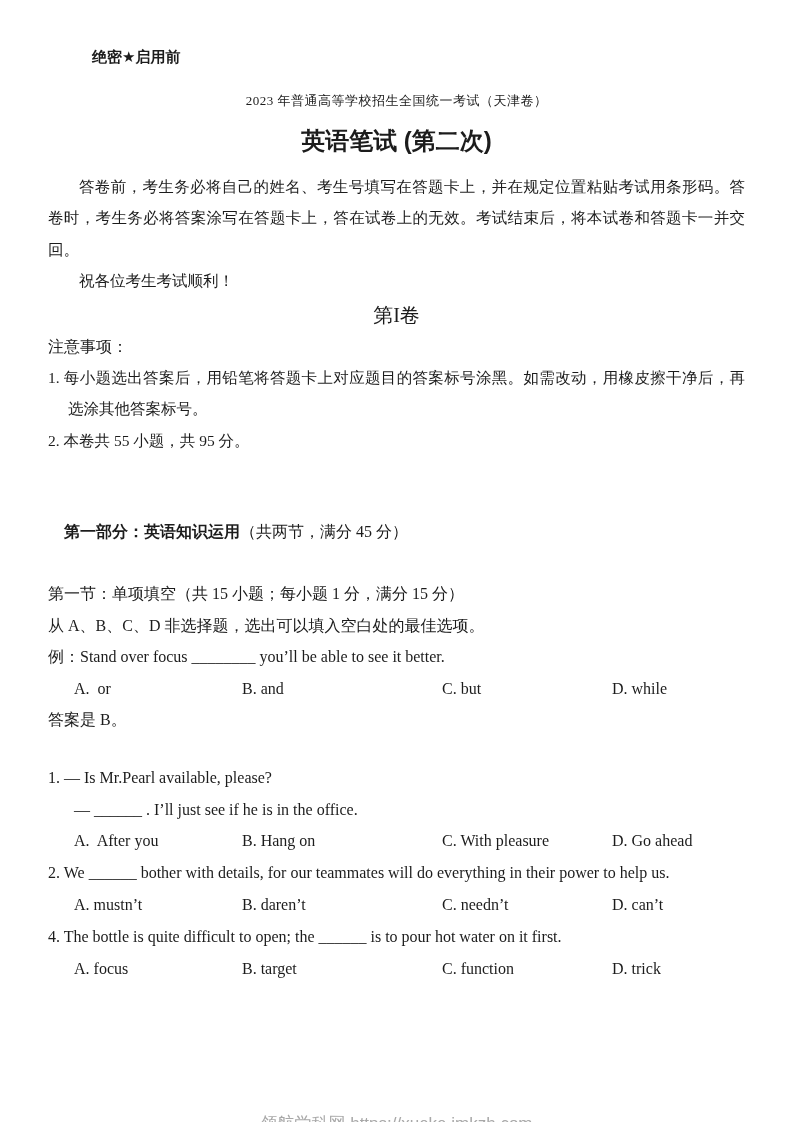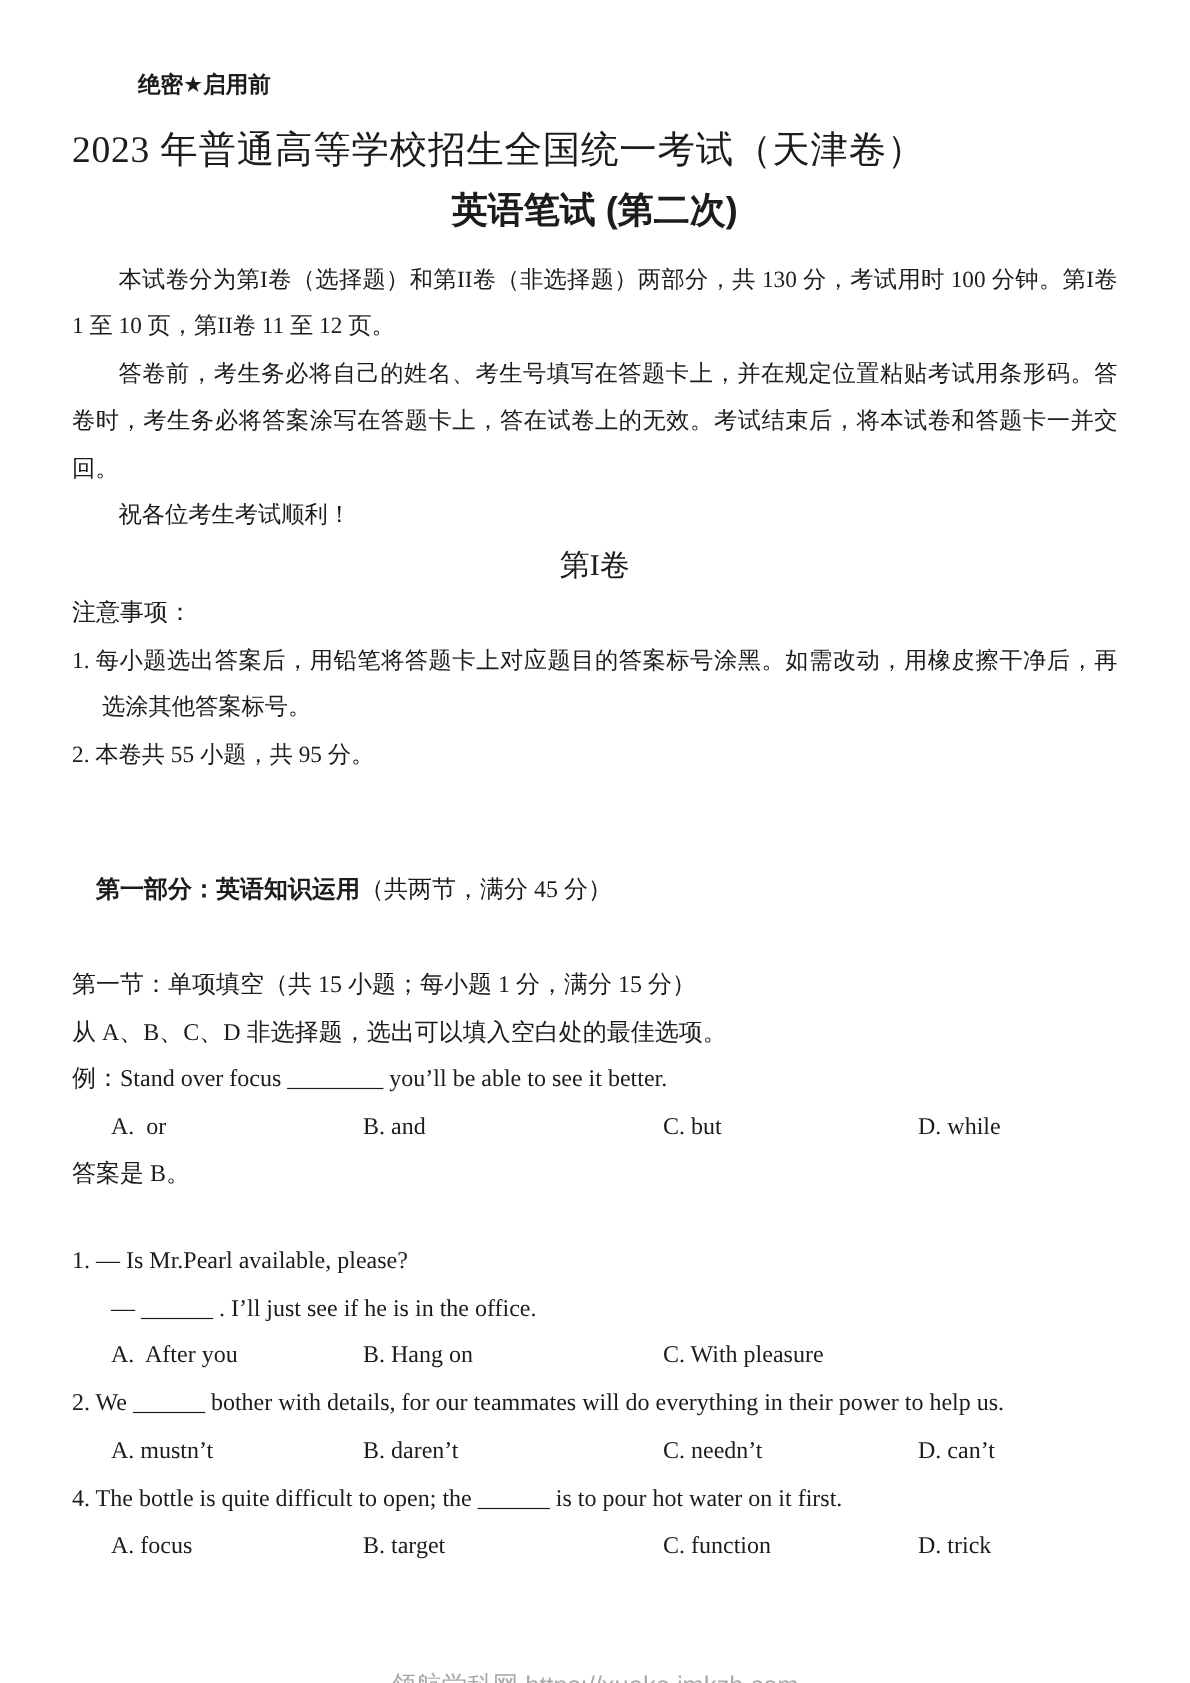--- a/index.html
+++ b/index.html
@@ -20,22 +20,22 @@
     margin-top: 46px;
     font-family: "Liberation Sans", "DejaVu Sans", sans-serif;
     font-weight: bold;
     font-size: 15px;
     line-height: 22px;
     white-space: pre-wrap;
     margin-left: 44px;
   }
   .title {
     margin-top: 20px;
-    text-align: left;
-    font-size: 25px;
+    text-align: center;
+    font-size: 13px;
     line-height: 26px;
     letter-spacing: 0.5px;
     white-space: pre-wrap;
   }
   .subtitle {
     margin-top: 10px;
     text-align: center;
     font-family: "Liberation Sans", "DejaVu Sans", sans-serif;
     font-weight: bold;
     font-size: 24px;
@@ -103,21 +103,20 @@
 
 <div class="page">
 
   <div class="classified">绝密★启用前</div>
 
   <div class="title">2023 年普通高等学校招生全国统一考试（天津卷）</div>
 
   <div class="subtitle">英语笔试 (第二次)</div>
 
   <div class="intro">
-    <p>本试卷分为第I卷（选择题）和第II卷（非选择题）两部分，共 130 分，考试用时 100 分钟。第I卷 1 至 10 页，第II卷 11 至 12 页。</p>
     <p>答卷前，考生务必将自己的姓名、考生号填写在答题卡上，并在规定位置粘贴考试用条形码。答卷时，考生务必将答案涂写在答题卡上，答在试卷上的无效。考试结束后，将本试卷和答题卡一并交回。</p>
     <p>祝各位考生考试顺利！</p>
   </div>
 
   <div class="vol-heading">第I卷</div>
 
   <div class="line">注意事项：</div>
 
   <div class="note-item">1. 每小题选出答案后，用铅笔将答题卡上对应题目的答案标号涂黑。如需改动，用橡皮擦干净后，再选涂其他答案标号。</div>
   <div class="note-item">2. 本卷共 55 小题，共 95 分。</div>
@@ -140,20 +139,21 @@
   </div>
 
   <div class="line">答案是 B。</div>
 
   <div class="line q gap-top">1. — Is Mr.Pearl available, please?</div>
   <div class="line q indent">— ______ . I’ll just see if he is in the office.</div>
   <div class="options-row">
     <span>A.  After you</span>
     <span>B. Hang on</span>
     <span>C. With pleasure</span>
+    <span>D. Go ahead</span>
   </div>
 
   <div class="line q">2. We ______ bother with details, for our teammates will do everything in their power to help us.</div>
   <div class="options-row">
     <span>A. mustn’t</span>
     <span>B. daren’t</span>
     <span>C. needn’t</span>
     <span>D. can’t</span>
   </div>
 

